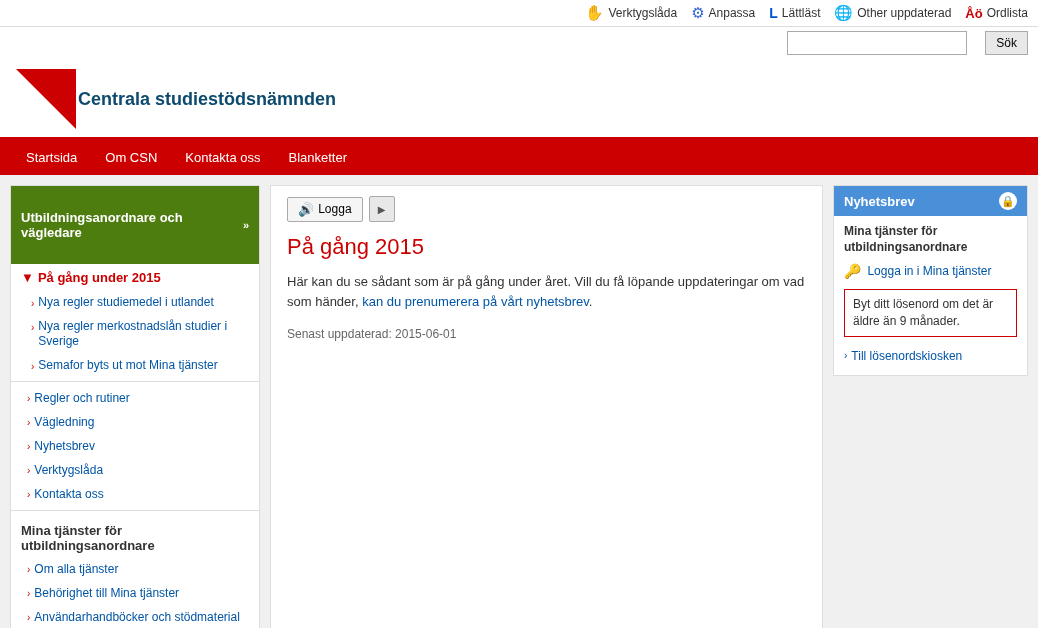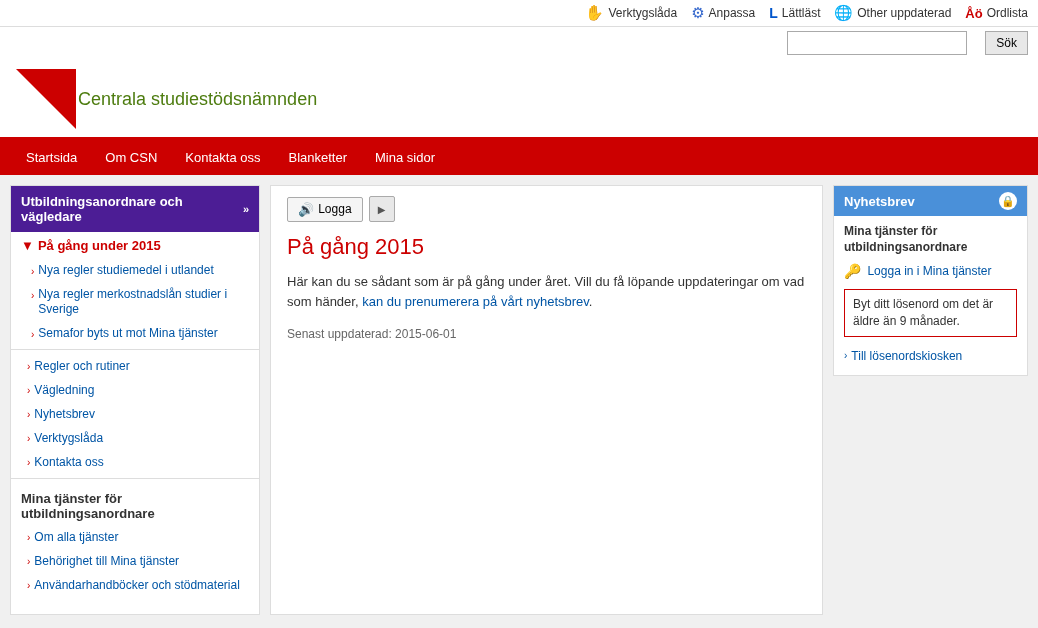--- a/index.html
+++ b/index.html
@@ -62,22 +62,22 @@
       display: flex;
       align-items: center;
       gap: 2px;
     }
     .logo-triangle {
       width: 60px;
       height: 60px;
     }
     .logo-text {
       font-size: 18px;
-      color: #4d7c0f;
-      font-weight: normal;
+      color: #0c4a6e;
+      font-weight: bold;
     }
 
     
     .nav-bar {
       background: #cc0000;
       display: flex;
       align-items: center;
       padding: 0 12px;
       height: 36px;
     }
@@ -102,23 +102,23 @@
     }
 
     
     .sidebar {
       width: 250px;
       min-width: 250px;
       background: #fff;
       border: 1px solid #ddd;
     }
     .sidebar-header {
-      background: #4c1d95;
+      background: #4d7c0f;
       color: #fff;
-      padding: 8px 10px;
+      padding: 24px 10px;
       font-size: 13px;
       font-weight: bold;
       display: flex;
       align-items: center;
       justify-content: space-between;
     }
     .sidebar-header .chevron {
       font-size: 11px;
     }
     .sidebar-section {
@@ -342,21 +342,20 @@
     </svg>
     <span class="logo-text">Centrala studiestödsnämnden</span>
   </div>
 </div>
 
 <div class="nav-bar">
   <div class="nav-item">Startsida</div>
   <div class="nav-item">Om CSN</div>
   <div class="nav-item">Kontakta oss</div>
   <div class="nav-item">Blanketter</div>
-  <div class="nav-item">Mina sidor</div>
 </div>
 
 <div class="main-layout">
 
   <div class="sidebar">
     <div class="sidebar-header">
       <span>Utbildningsanordnare och vägledare</span>
       <span class="chevron">»</span>
     </div>
 

